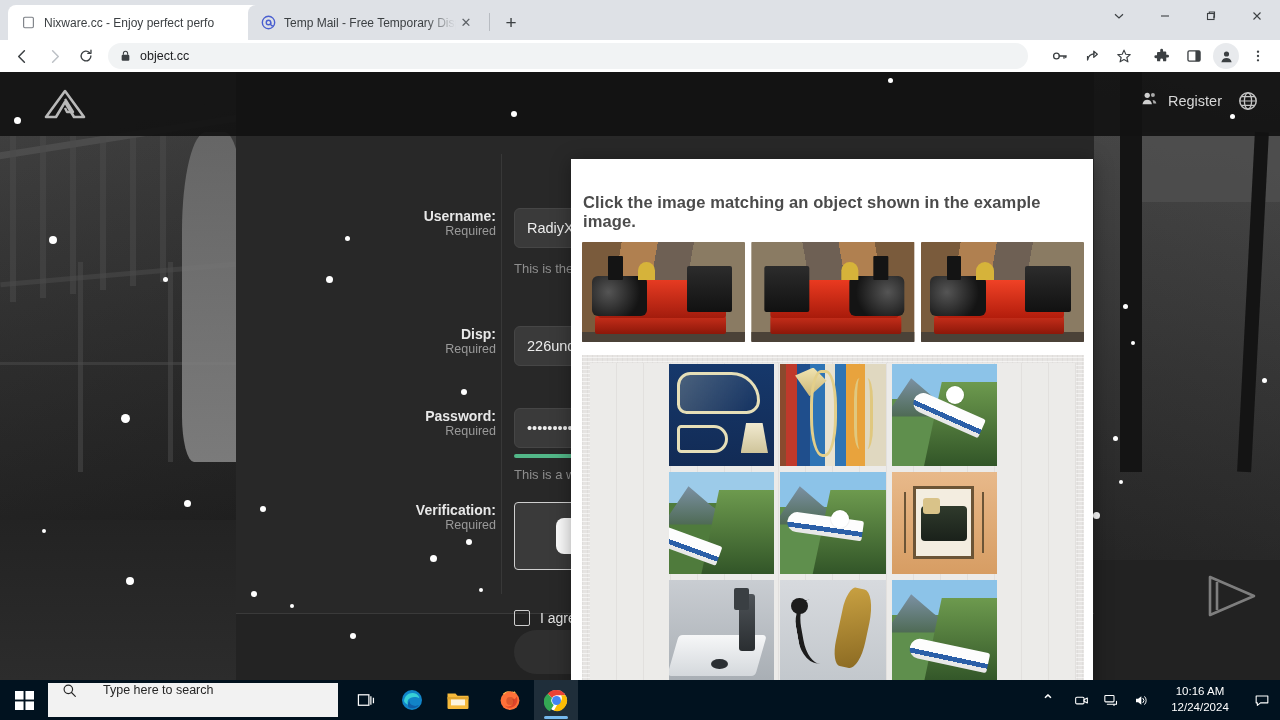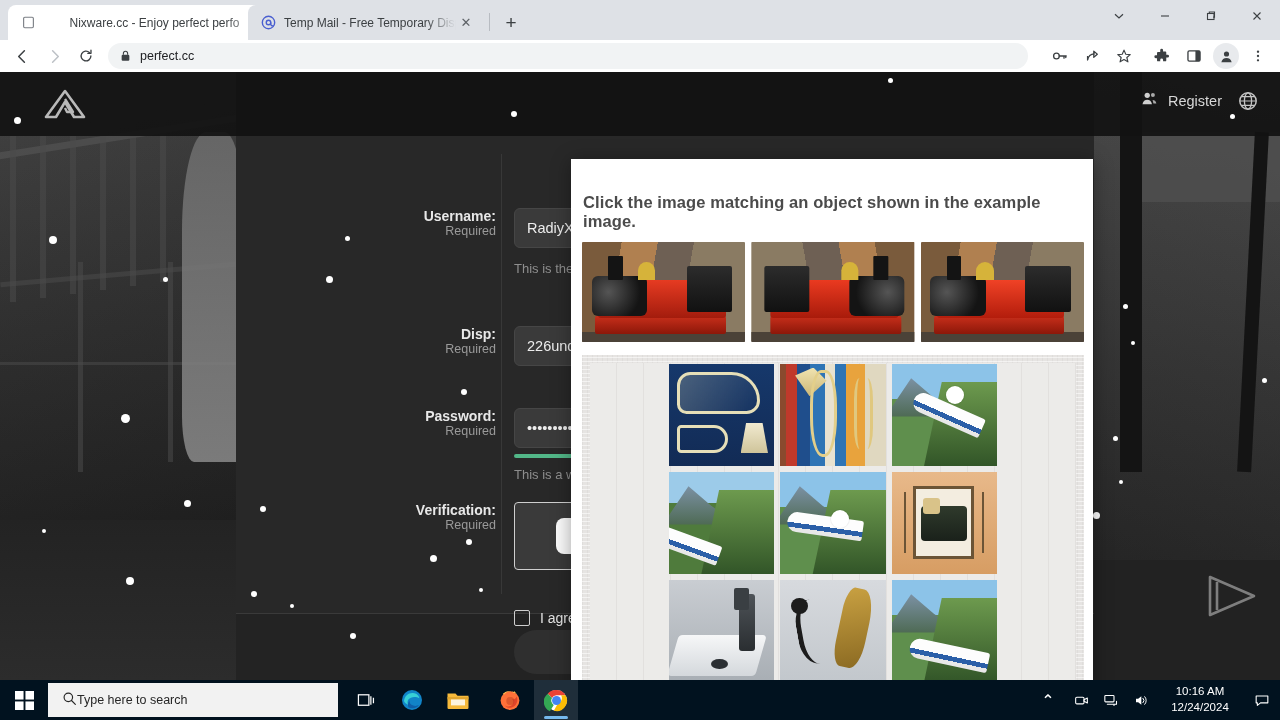--- a/index.html
+++ b/index.html
@@ -15,21 +15,21 @@
   .browser-tabstrip {
     position: absolute; left: 0; top: 0; width: 1280px; height: 40px;
     background: #dee1e6;
   }
   .tab {
     position: absolute; top: 5px; height: 35px;
     display: flex; align-items: center;
     border-radius: 8px 8px 0 0;
     padding: 0 8px 0 12px;
   }
-  .tab.active { background: #ffffff; left: 8px; width: 285px; text-align: center; }
+  .tab.active { background: #ffffff; left: 8px; width: 285px; }
   .tab.inactive { background: #dee1e6; left: 248px; width: 236px; }
   .tab-favicon {
     width: 16px; height: 16px; flex: 0 0 16px; margin-right: 8px;
     display: flex; align-items: center; justify-content: center;
   }
   .tab-title {
     flex: 1 1 auto; font-size: 12px; color: #3c4043;
     white-space: nowrap; overflow: hidden;
     -webkit-mask-image: linear-gradient(to right, #000 82%, transparent 100%);
     mask-image: linear-gradient(to right, #000 82%, transparent 100%);
@@ -453,21 +453,21 @@
     position: absolute; left: 0; bottom: 0; width: 1280px; height: 40px;
     background: #01121f;
   }
   .start-btn {
     position: absolute; left: 0; top: 0; width: 48px; height: 40px;
     display: flex; align-items: center; justify-content: center;
   }
   .tb-search {
     position: absolute; left: 48px; top: 3px; width: 290px; height: 34px;
     background: #f2f2f2; border-radius: 0;
-    display: flex; align-items: center; padding-left: 14px; gap: 0;
+    display: flex; align-items: flex-start; padding-left: 14px; gap: 26px;
   }
   .tb-search .ph { font-size: 12.5px; color: #262626; }
   .tb-app {
     position: absolute; top: 0; width: 44px; height: 40px;
     display: flex; align-items: center; justify-content: center;
   }
   .tb-app.running::after {
     content: ""; position: absolute; bottom: 1px; left: 10px; right: 10px;
     height: 3px; border-radius: 2px; background: #76b9ed;
   }
@@ -556,21 +556,21 @@
           <path d="M14.6 2.4v3.6h-3.6" fill="none" stroke="currentColor" stroke-width="1.5" stroke-linecap="round" stroke-linejoin="round"></path>
         </svg>
     </div>
     <div class="omnibox">
       <span class="lockicon">
         <svg width="11" height="12" viewBox="0 0 12 13">
             <rect x="1.8" y="5.2" width="8.4" height="6.6" rx="1.2" fill="#3c4043"></rect>
             <path d="M3.7 5.2V3.6a2.3 2.3 0 0 1 4.6 0v1.6" fill="none" stroke="#3c4043" stroke-width="1.2"></path>
           </svg>
       </span>
-      <span class="urltext" title="nixware.cc">perfect.cc</span>
+      <span class="urltext" title="nixware.cc">object.cc</span>
     </div>
     <div class="tb-icon" id="tb-key">
       <svg width="16" height="16" viewBox="0 0 18 18">
           <circle cx="5" cy="9" r="3.2" fill="none" stroke="currentColor" stroke-width="1.5"></circle>
           <path d="M8.2 9H16M13.5 9v2.4M15.5 9v1.8" fill="none" stroke="currentColor" stroke-width="1.5" stroke-linecap="round"></path>
         </svg>
     </div>
     <div class="tb-icon" id="tb-share">
       <svg width="16" height="16" viewBox="0 0 18 18">
           <path d="M4 13.5c1-5 4-6.6 7.5-6.8" fill="none" stroke="currentColor" stroke-width="1.4" stroke-linecap="round"></path>

